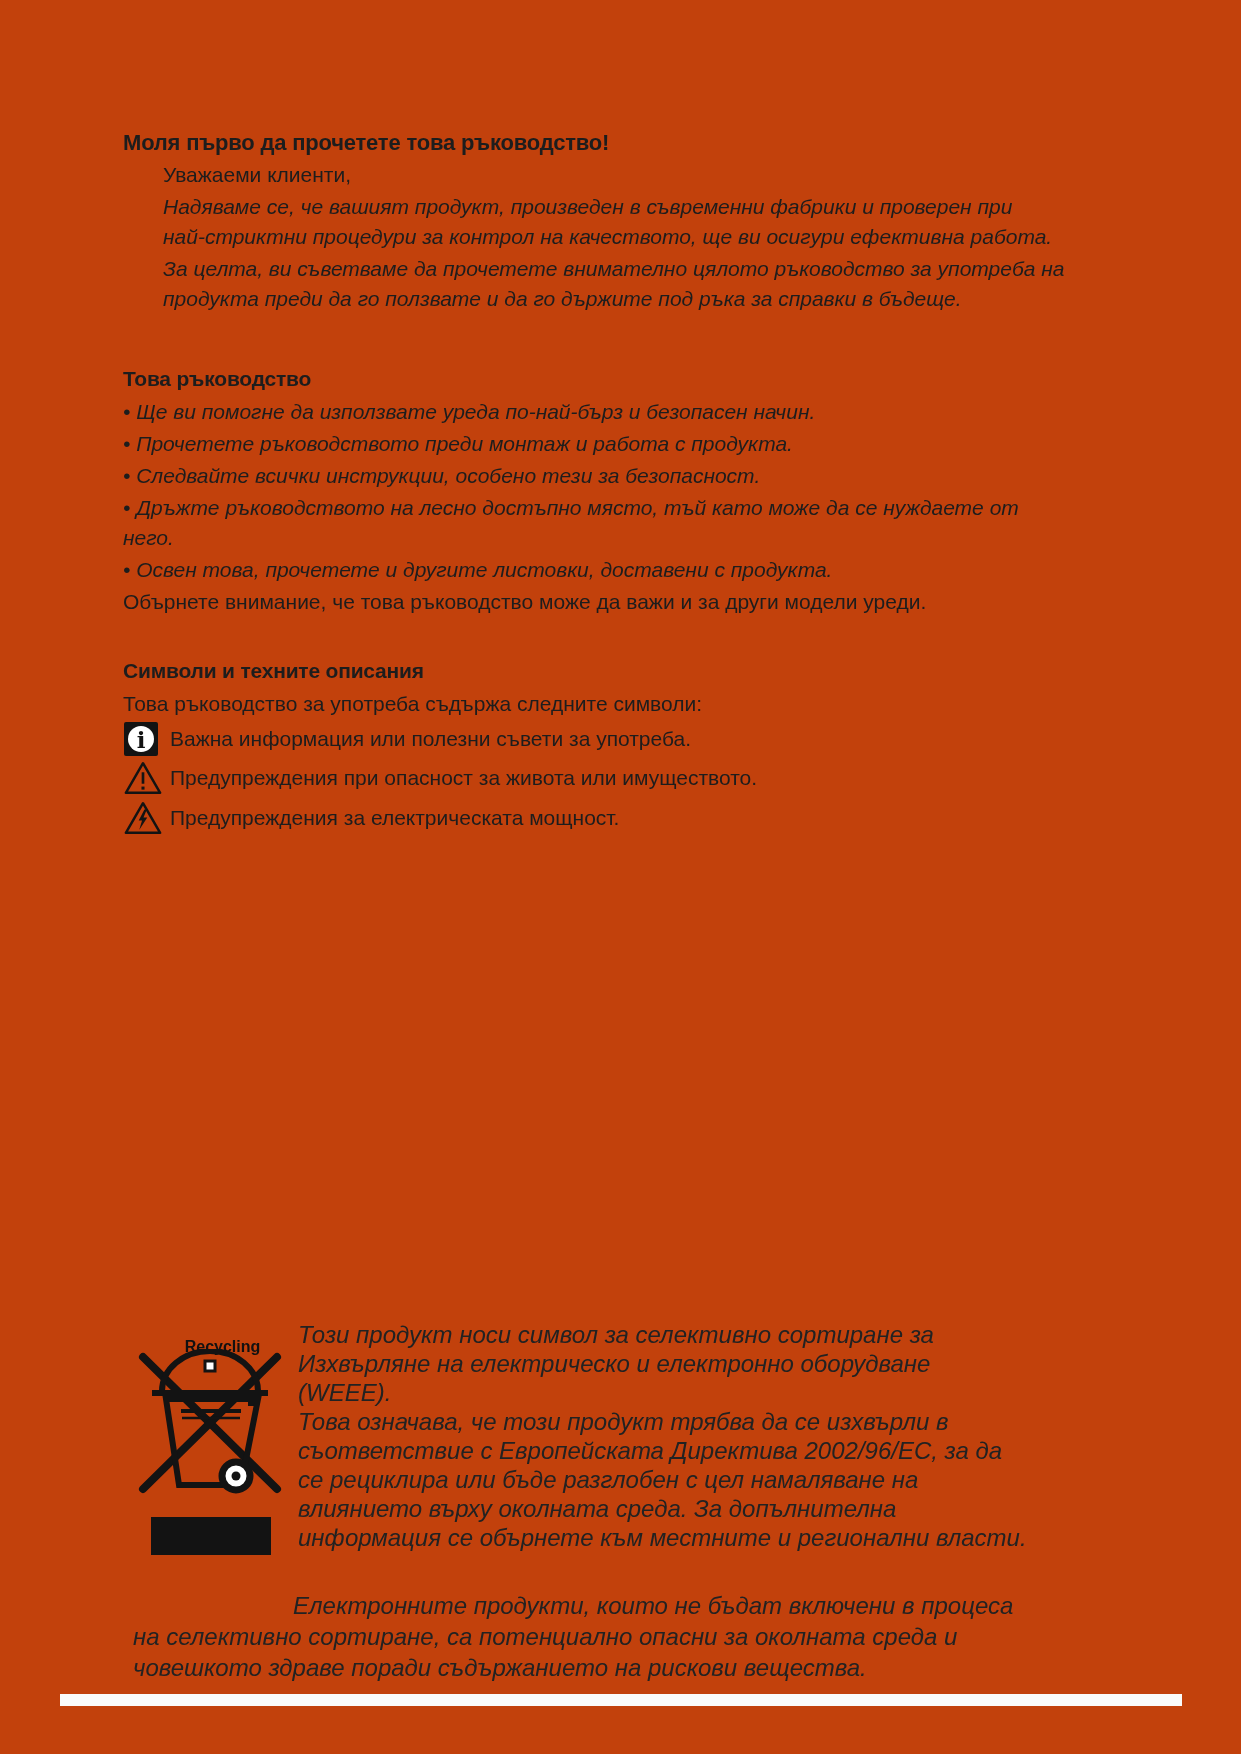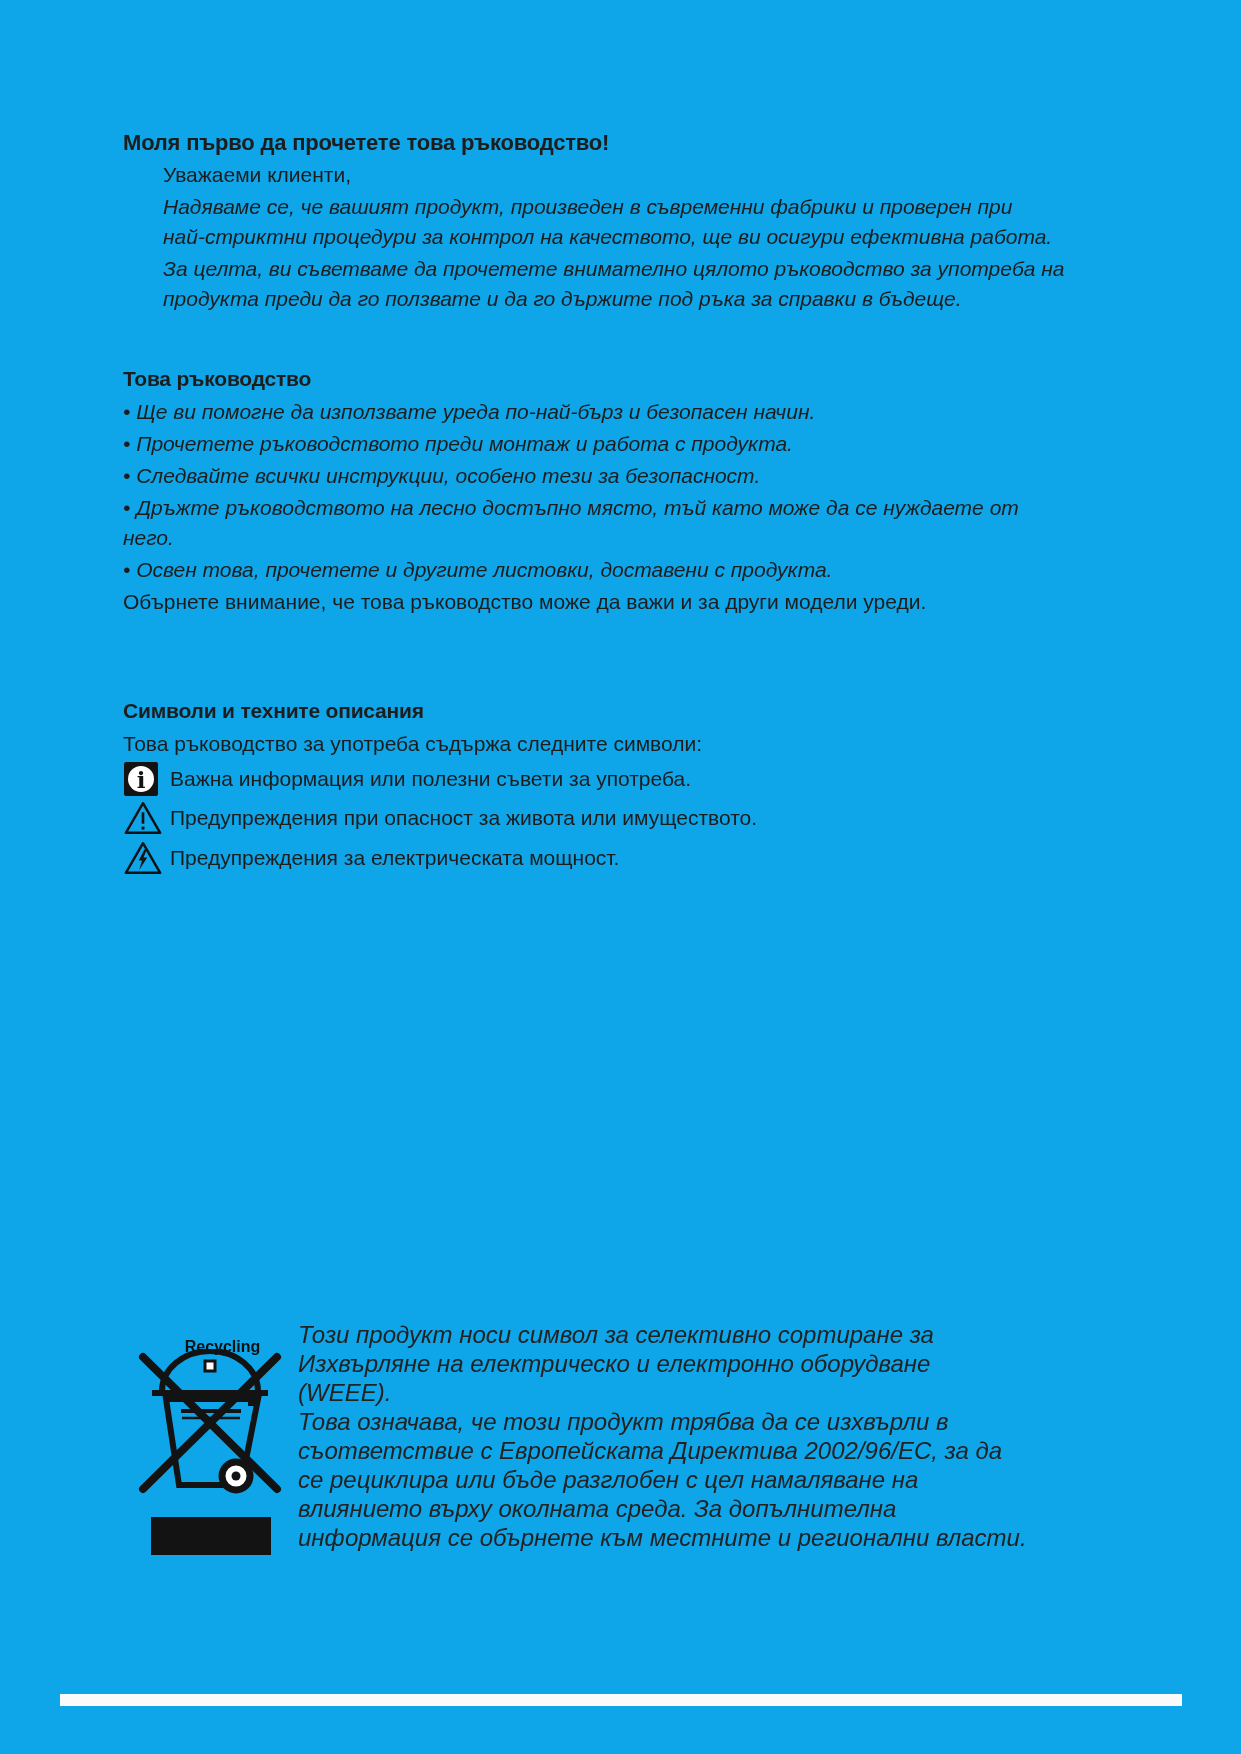--- a/index.html
+++ b/index.html
@@ -1,20 +1,20 @@
 <!DOCTYPE html>
 <html><head>
 <meta charset="utf-8">
 <style>
   html, body { margin: 0; padding: 0; background: #ffffff; }
   .page {
     position: relative;
     width: 1241px;
     height: 1754px;
-    background: #0ea5e9;
+    background: #c2410c;
     color: #1d1d1d;
     font-family: "Liberation Sans", sans-serif;
     overflow: hidden;
   }
   .pre { white-space: pre-line; font-style: italic; }
   p, h1, h2 { margin: 0; padding: 0; }
 
   
   .section-intro { position: absolute; left: 123px; top: 128px; width: 985px; }
   .section-intro h1 { font-size: 22px; font-weight: bold; line-height: 30px; letter-spacing: -0.2px; }
@@ -23,21 +23,21 @@
 
   
   .section-manual { position: absolute; left: 123px; top: 364px; width: 1000px; }
   .sect-heading { font-size: 21px; font-weight: bold; line-height: 30px; margin-bottom: 3px; letter-spacing: -0.2px; }
   .bullet-list { list-style: none; margin: 0; padding: 0; }
   .bullet-list li { font-size: 21px; line-height: 30px; margin-bottom: 2px; }
   .bullet-list li::before { content: "\2022\00a0"; }
   .section-manual .note { font-size: 21px; line-height: 30px; margin-top: 2px; }
 
   
-  .section-symbols { position: absolute; left: 123px; top: 696px; width: 1000px; }
+  .section-symbols { position: absolute; left: 123px; top: 656px; width: 1000px; }
   .symbol-row { display: flex; align-items: center; margin-top: 2px; min-height: 34px; }
   .symbol-row .sym { width: 40px; flex: 0 0 40px; display: flex; justify-content: flex-start; }
   .symbol-row .sym-text { font-size: 21px; line-height: 30px; margin-left: 7px; }
 
   
   .weee-figure { position: absolute; left: 133px; top: 1338px; width: 155px; height: 222px; }
   .recycling-label {
     position: absolute; top: 0; left: 12px; width: 100%;
     text-align: center; font-size: 16px; font-weight: bold; color: #111;
   }
@@ -159,16 +159,21 @@
     <p class="pre">Този продукт носи символ за селективно сортиране за
 Изхвърляне на електрическо и електронно оборудване
 (WEEE).</p>
     <p class="pre">Това означава, че този продукт трябва да се изхвърли в
 съответствие с Европейската Директива 2002/96/ЕС, за да
 се рециклира или бъде разглобен с цел намаляване на
 влиянието върху околната среда. За допълнителна
 информация се обърнете към местните и регионални власти.</p>
   </div>
 
+  <div class="footer-para">
+    <span class="pre">Електронните продукти, които не бъдат включени в процеса
+на селективно сортиране, са потенциално опасни за околната среда и
+човешкото здраве поради съдържанието на рискови вещества.</span>
+  </div>
 
   <div class="bottom-band"></div>
 
 </div>
 
 </body></html>

